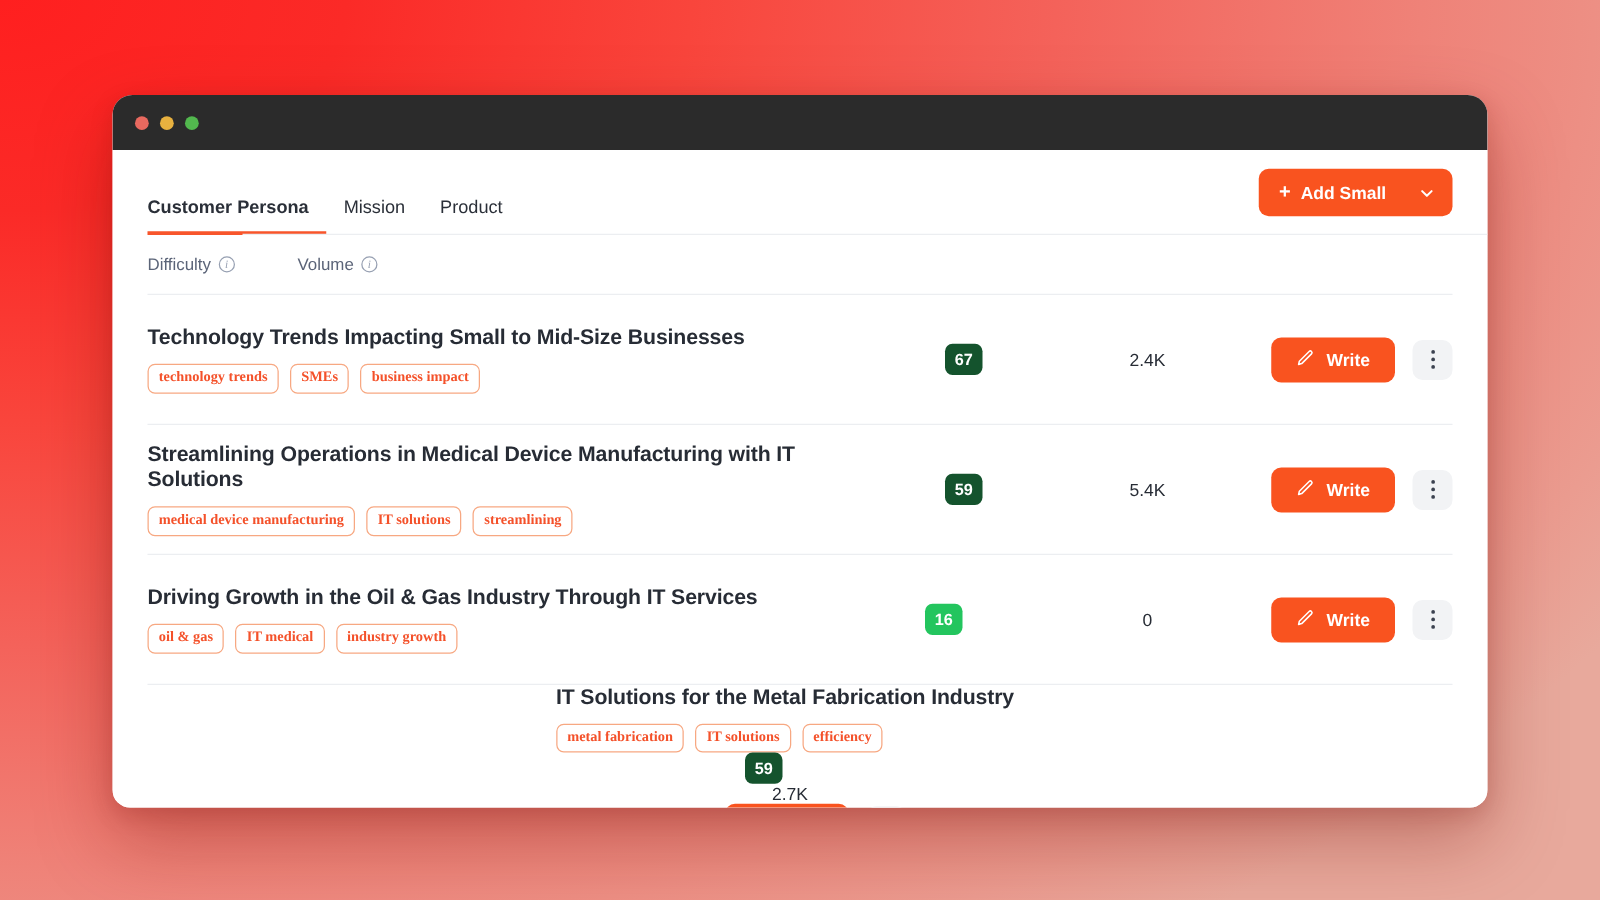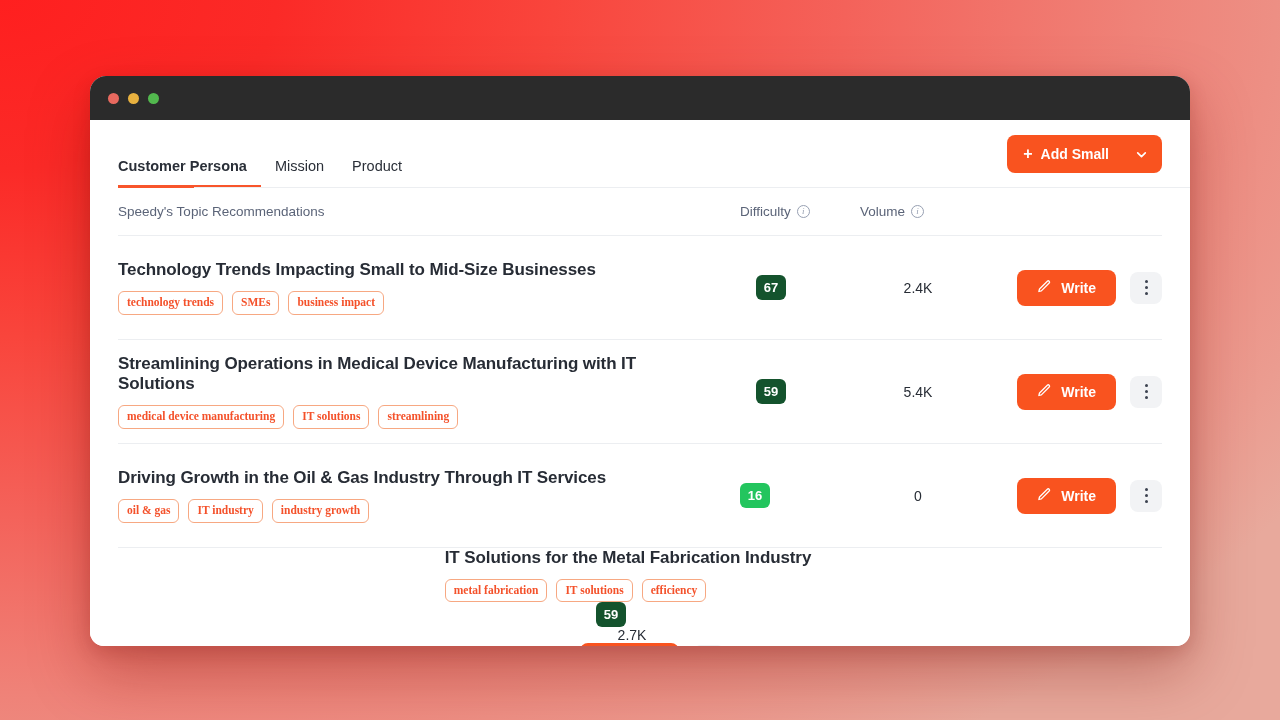--- a/index.html
+++ b/index.html
@@ -275,21 +275,20 @@
         <svg width="13" height="13" viewBox="0 0 24 24" fill="none" stroke="#ffffff" stroke-width="3" stroke-linecap="round" stroke-linejoin="round">
           <polyline points="5 9 12 16 19 9"></polyline>
         </svg>
       </span>
     </button>
   </div>
 
   <div class="table">
 
     <div class="thead">
-      <div class="th-title">Speedy's Topic Recommendations</div>
       <div class="th-diff">
         <span>Difficulty</span>
         <span class="info-icon">i</span>
       </div>
       <div class="th-vol">
         <span>Volume</span>
         <span class="info-icon">i</span>
       </div>
       <div style="width:170px"></div>
     </div>
@@ -352,21 +351,21 @@
           <i></i>
         </button>
       </div>
     </div>
 
     <div class="row">
       <div class="cell-main">
         <div class="row-title">Driving Growth in the Oil &amp; Gas Industry Through IT Services</div>
         <div class="tags">
           <span class="tag">oil &amp; gas</span>
-          <span class="tag">IT industry</span>
+          <span class="tag">IT medical</span>
           <span class="tag">industry growth</span>
         </div>
       </div>
       <div class="cell-diff">
         <span class="badge badge-green">16</span>
       </div>
       <div class="cell-vol">0</div>
       <div class="cell-actions">
         <button class="write-btn">
           <span>

